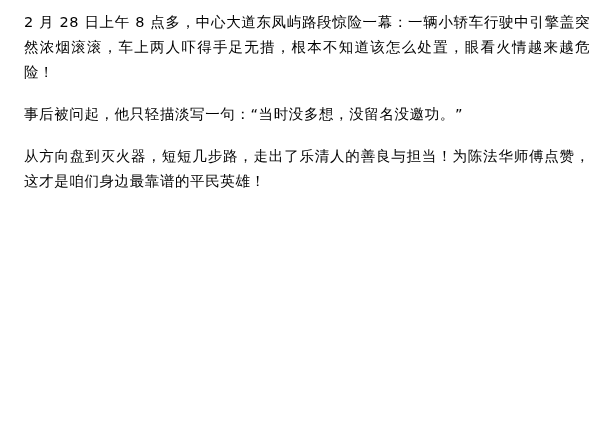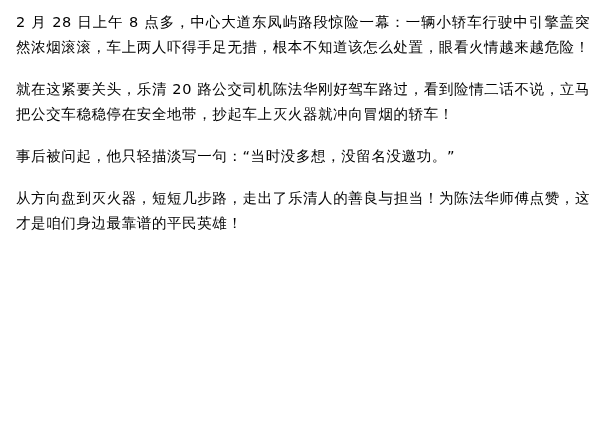--- a/index.html
+++ b/index.html
@@ -7,21 +7,21 @@
     padding: 0;
   }
   body {
     width: 602px;
     height: 425px;
     background: #ffffff;
     font-family: "DejaVu Sans", "Liberation Sans", sans-serif;
     overflow: hidden;
   }
   .article {
-    padding: 10px 12px 0 16px;
+    padding: 10px 12px 0 24px;
     box-sizing: border-box;
     width: 602px;
   }
   .para {
     color: #000000;
     font-size: 14.5px;
     line-height: 25px;
     text-align: justify;
     text-justify: inter-ideograph;
     letter-spacing: 0.6px;
@@ -30,16 +30,15 @@
   }
   .para:last-child {
     margin-bottom: 17px;
   }
 </style>
 </head>
 <body>
 
 <div class="article">
   <p class="para">2 月 28 日上午 8 点多，中心大道东凤屿路段惊险一幕：一辆小轿车行驶中引擎盖突然浓烟滚滚，车上两人吓得手足无措，根本不知道该怎么处置，眼看火情越来越危险！</p>
-  <p class="para">就在这紧要关头，乐清 20 路公交司机陈法华刚好驾车路过，看到险情二话不说，立马把公交车稳稳停在安全地带，抄起车上灭火器就冲向冒烟的轿车！</p>
   <p class="para">事后被问起，他只轻描淡写一句：“当时没多想，没留名没邀功。”</p>
   <p class="para">从方向盘到灭火器，短短几步路，走出了乐清人的善良与担当！为陈法华师傅点赞，这才是咱们身边最靠谱的平民英雄！</p>
 </div>
 
 </body></html>

